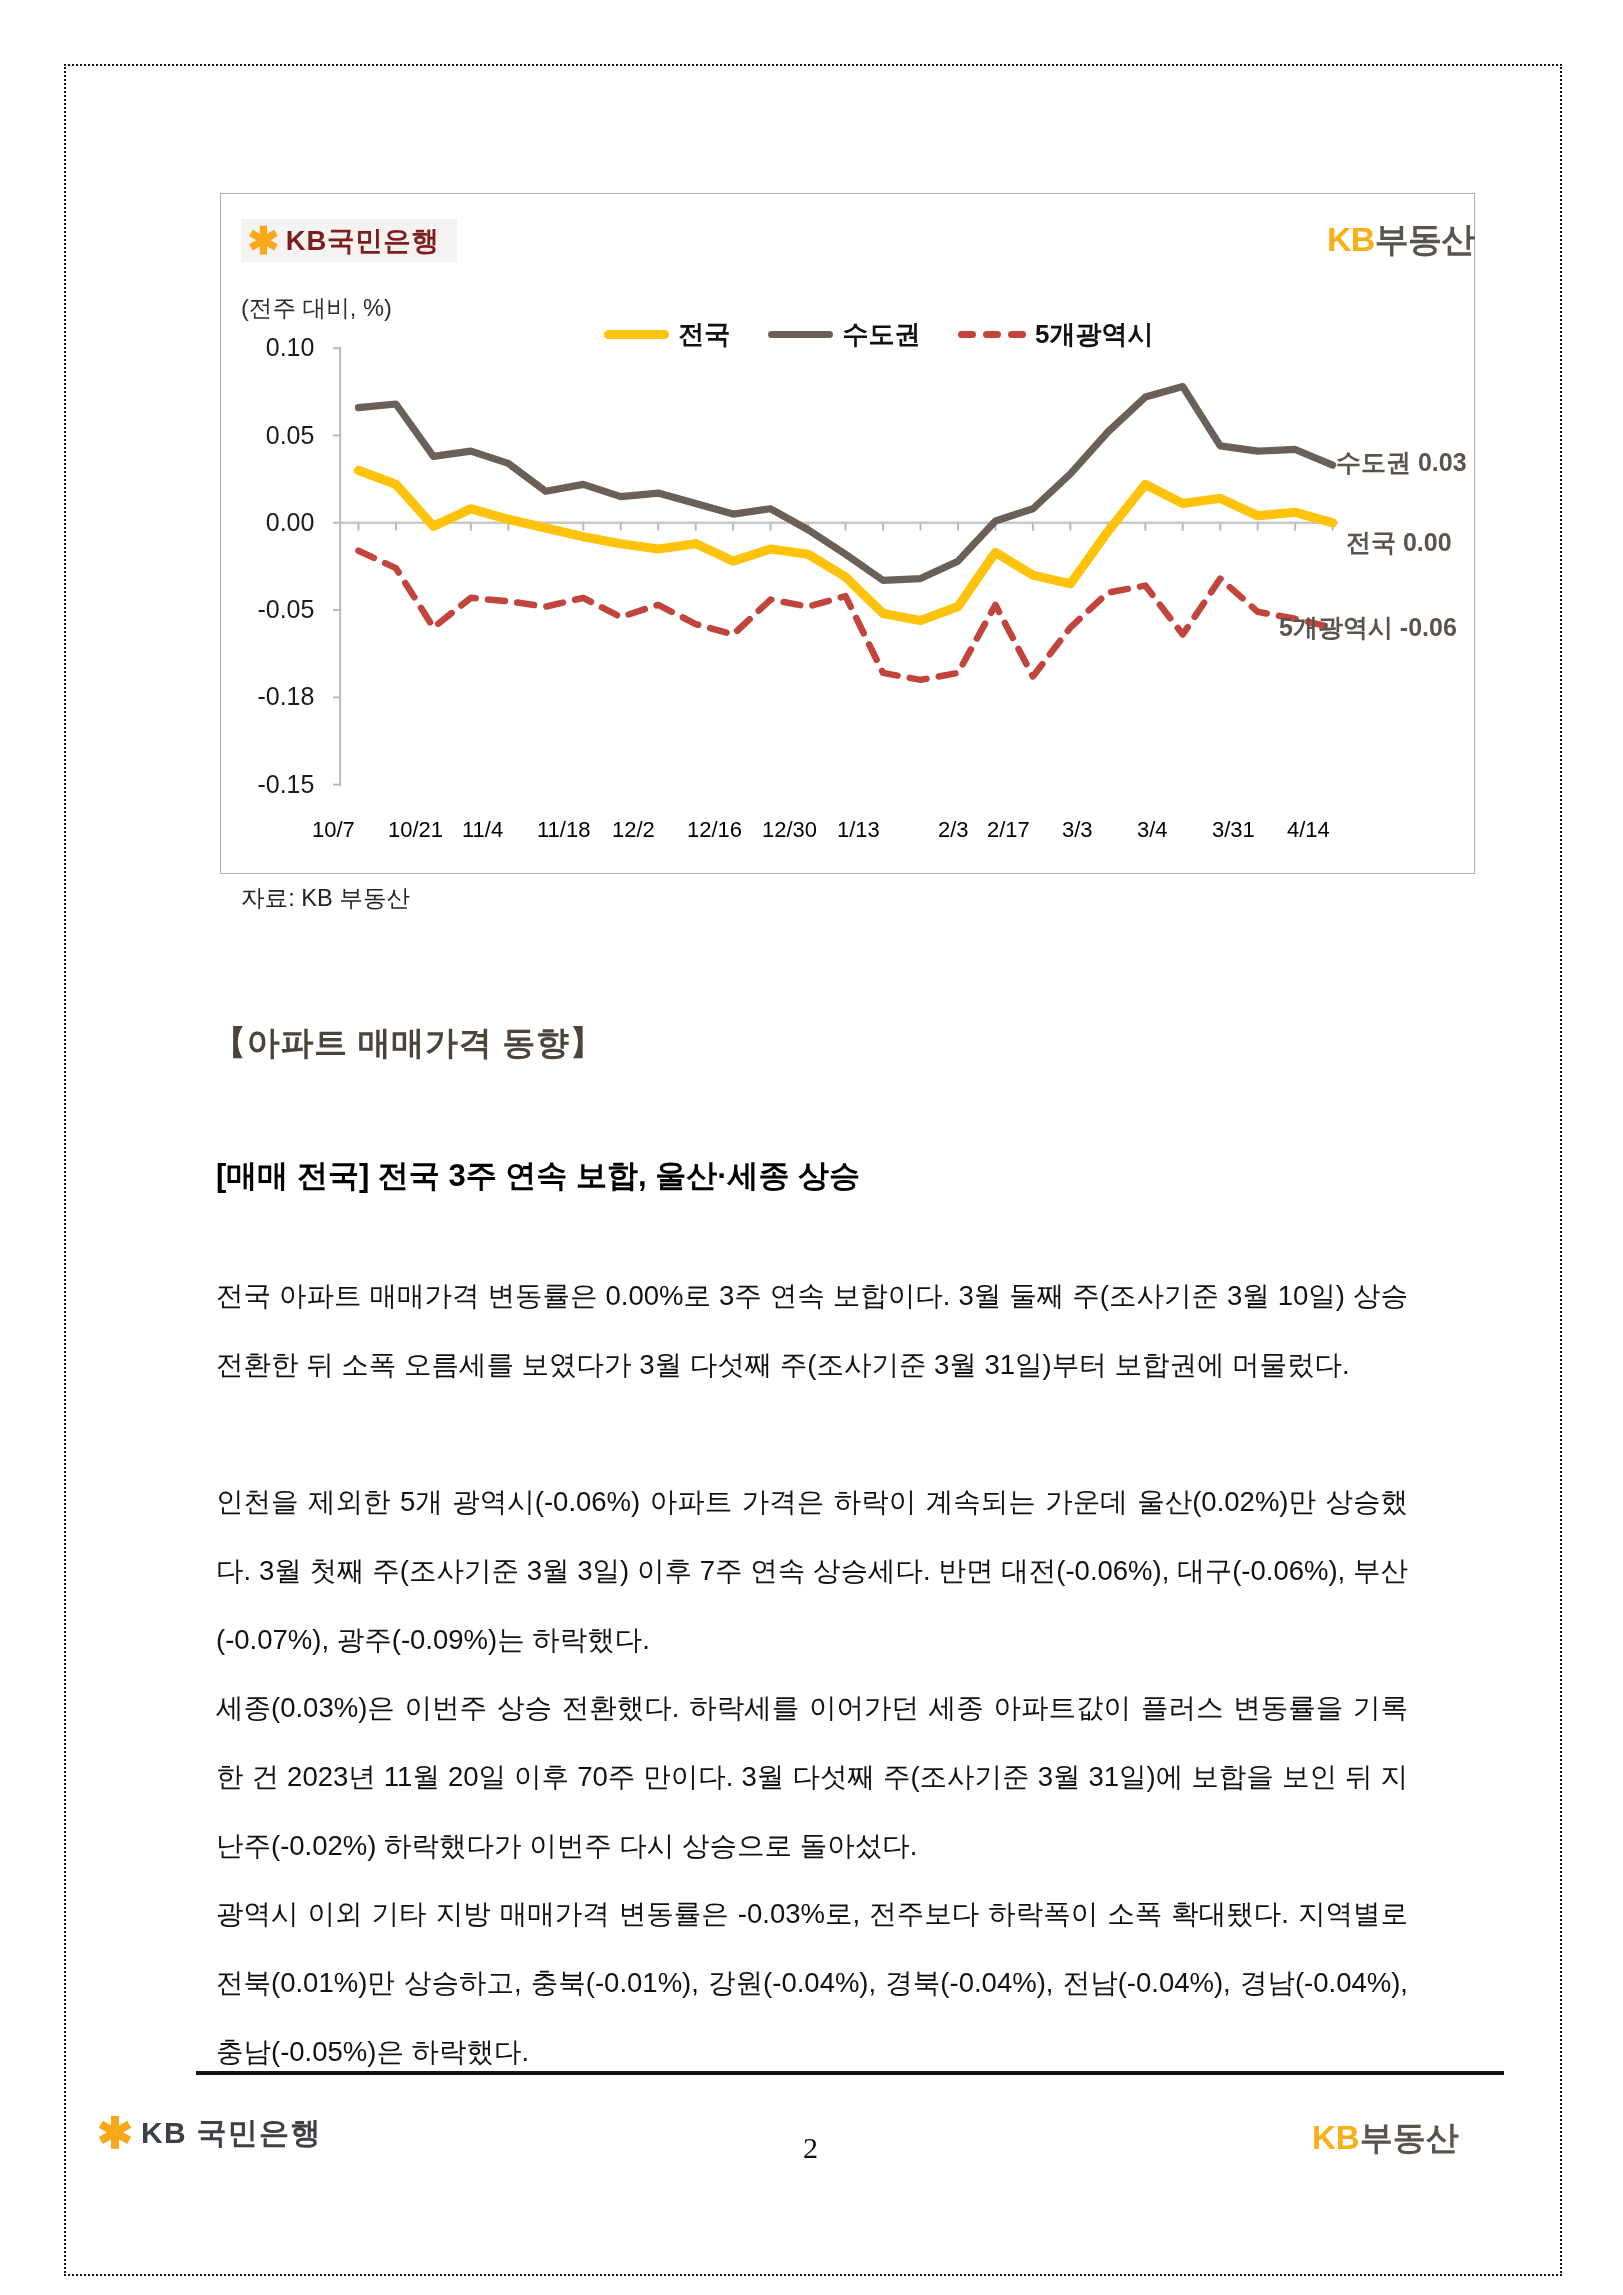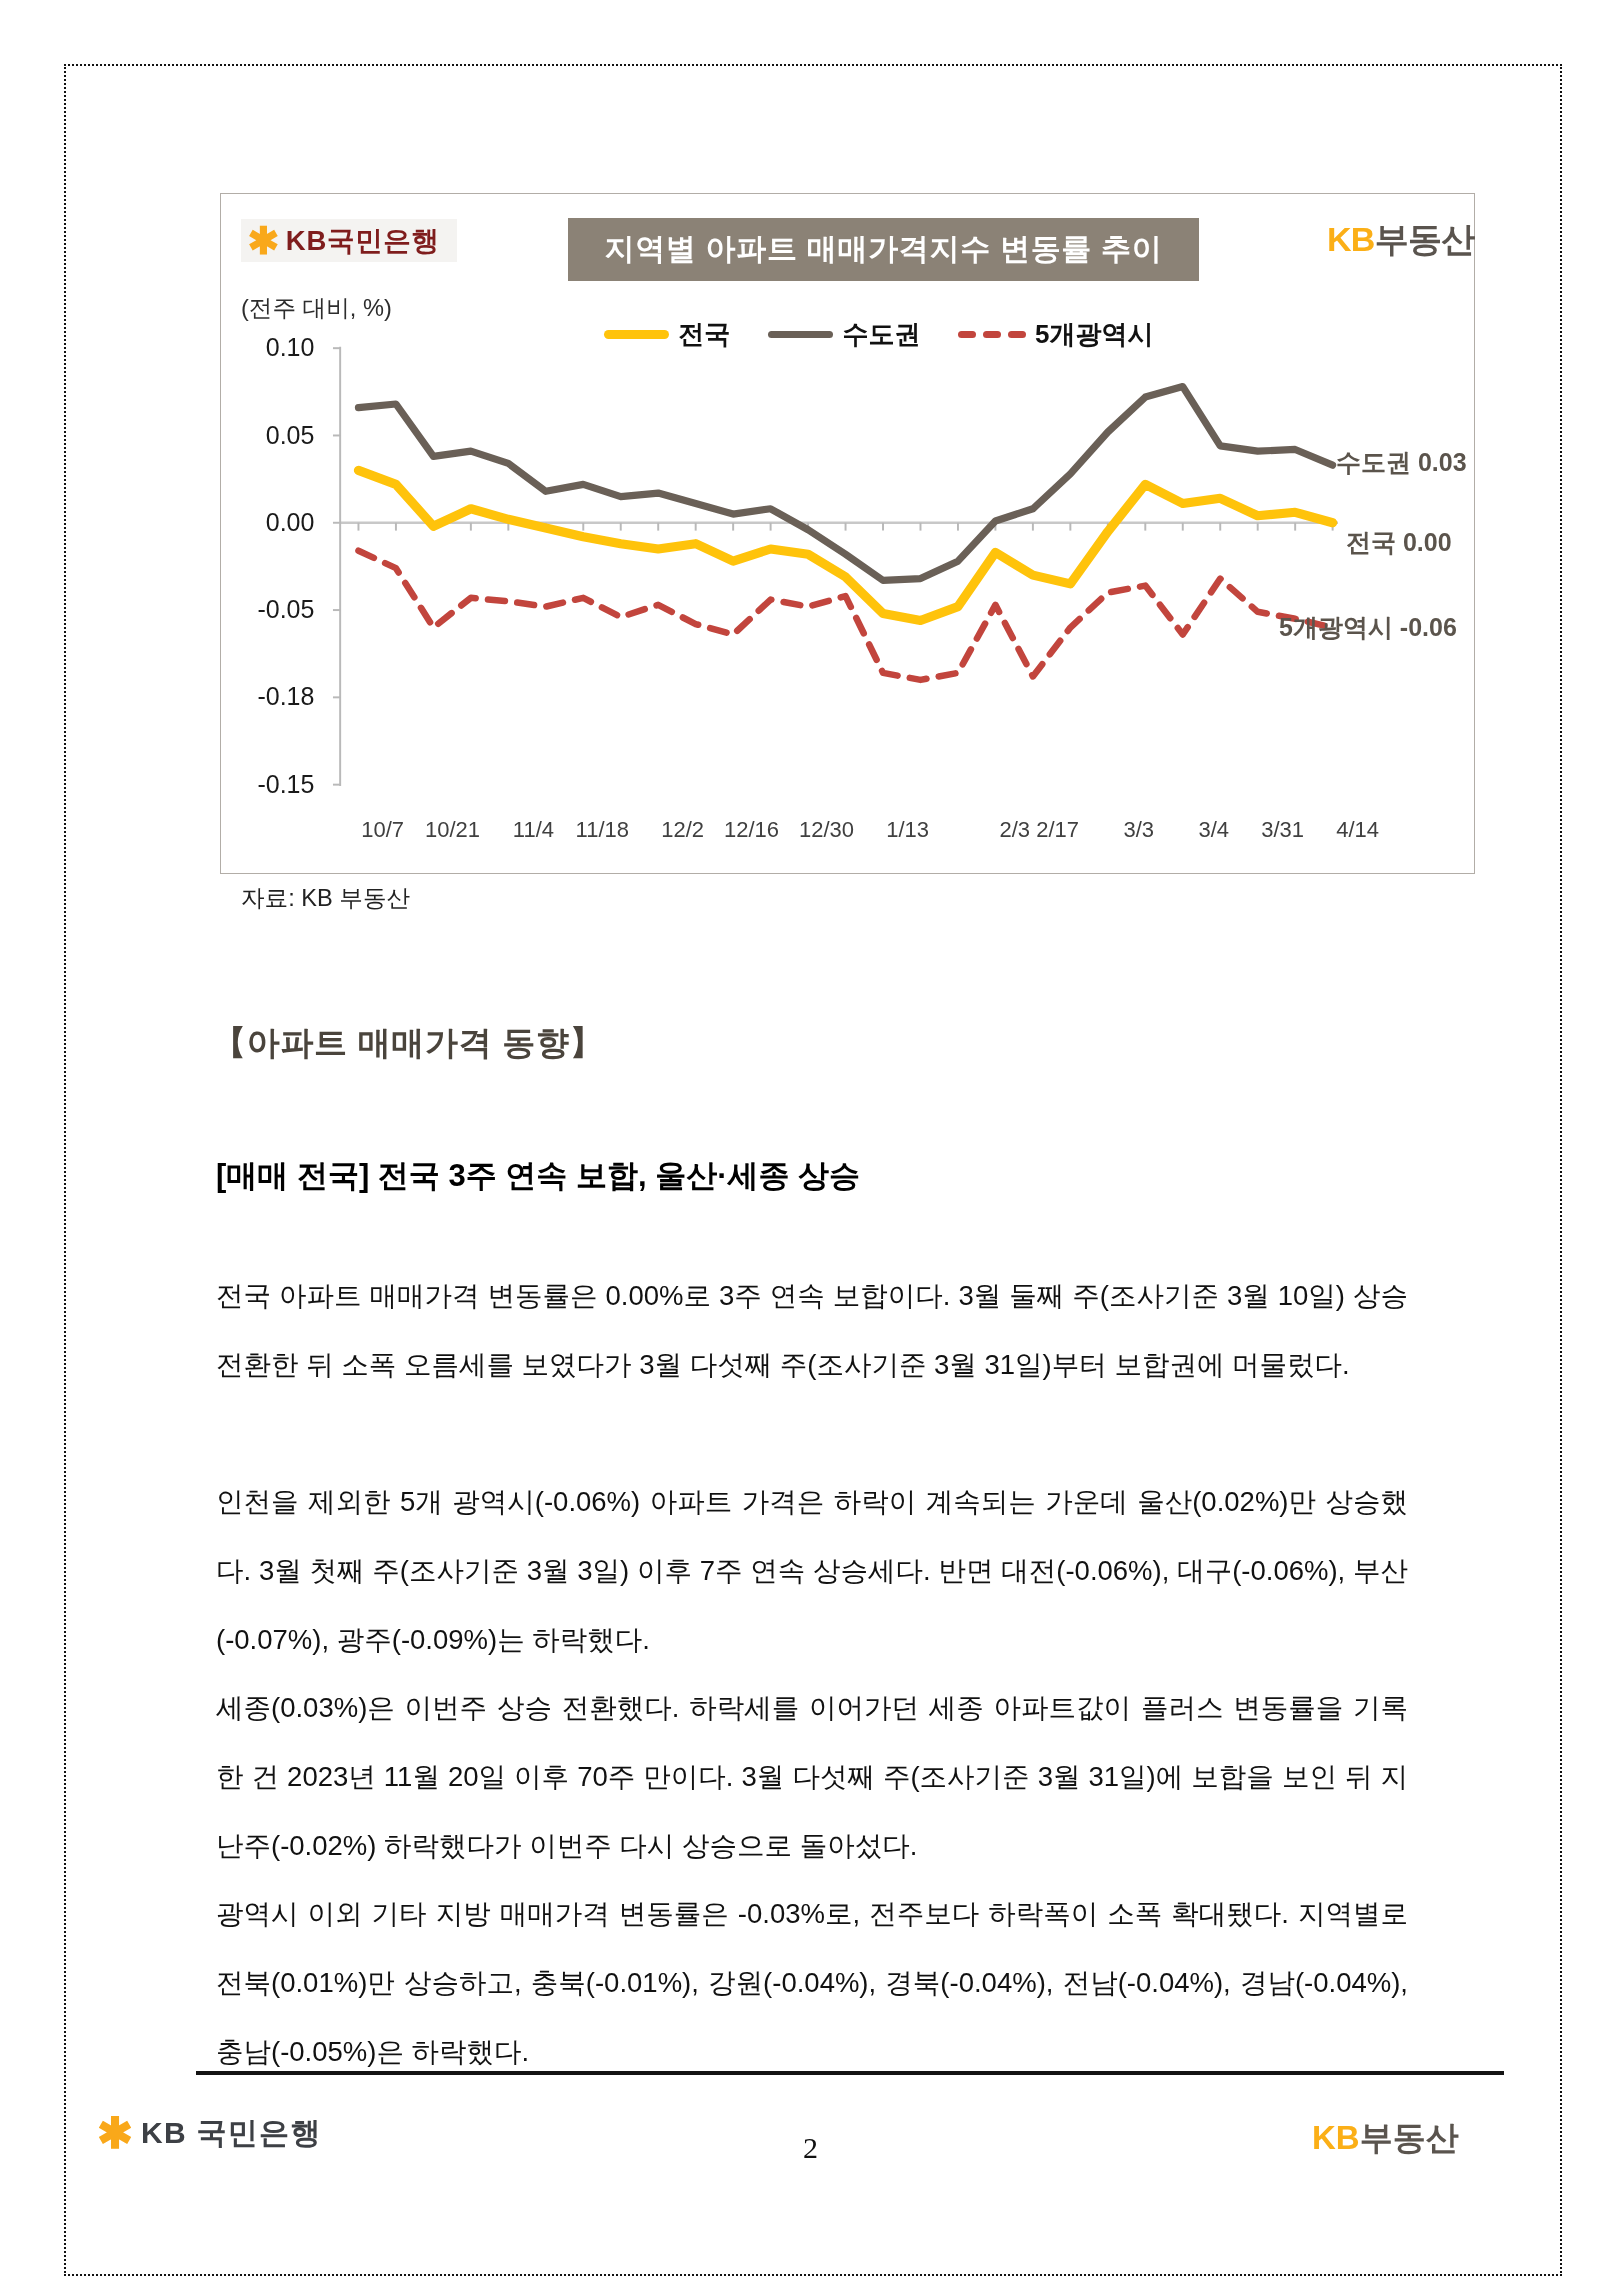--- a/index.html
+++ b/index.html
@@ -35,21 +35,21 @@
     position:absolute;left:383px;top:123px;display:flex;align-items:center;gap:38px;white-space:nowrap;text-align:right;
   }
   .legend .item{display:flex;align-items:center;gap:9.2px;}
   .legend .txt{font-size:26px;font-weight:bold;color:#111;}
   .sw-solid{display:inline-block;width:65px;border-radius:5.2px;}
   .sw-y{height:9.8px;background:#ffc30b;}
   .sw-g{height:7.9px;background:#6a6057;}
   .sw-dash{display:inline-flex;gap:7.2px;}
   .sw-dash i{display:inline-block;width:17.7px;height:7.2px;background:#c2453d;border-radius:3.9px;}
   .ylab{position:absolute;left:-4.6px;width:98px;text-align:right;font-size:25px;color:#1a1a1a;line-height:31px;}
-  .xlab{position:absolute;top:623px;width:92px;margin-left:-46px;text-align:right;font-size:22px;color:#404040;}
+  .xlab{position:absolute;top:623px;width:92px;margin-left:-46px;text-align:left;font-size:22px;color:#000000;}
   .plot{position:absolute;left:110px;top:154px;width:1007px;height:445px;overflow:visible;}
   .endlab{position:absolute;font-size:25px;font-weight:bold;color:#5b544c;white-space:nowrap;}
   
   .source{position:absolute;left:241px;top:882px;font-size:23.6px;color:#222;}
   .sec-heading{position:absolute;left:213px;top:1021px;font-size:33px;font-weight:bold;color:#4a443c;letter-spacing:0.7px;}
   .sub-heading{position:absolute;left:216px;top:1155px;font-size:31px;font-weight:bold;color:#000;}
   .para{
     position:absolute;left:216px;width:1192px;font-size:27.5px;line-height:69px;color:#111;
     text-align:justify;text-justify:inter-word;
   }
@@ -69,23 +69,20 @@
 
 <div class="page-frame"></div>
 
 <div class="chart-box">
 
   <div class="brand-left">
     <span class="star">✱</span>
     <span class="btxt">KB국민은행</span>
   </div>
 
-  <div class="chart-title-bar">
-    <span>지역별 아파트 매매가격지수 변동률 추이</span>
-  </div>
 
   <div class="brand-right">
     <span class="kb">KB</span><span class="rest">부동산</span>
   </div>
 
   <div class="unit-label">(전주 대비, %)</div>
 
   <div class="legend">
     <div class="item">
       <span class="sw-solid sw-y"></span>

